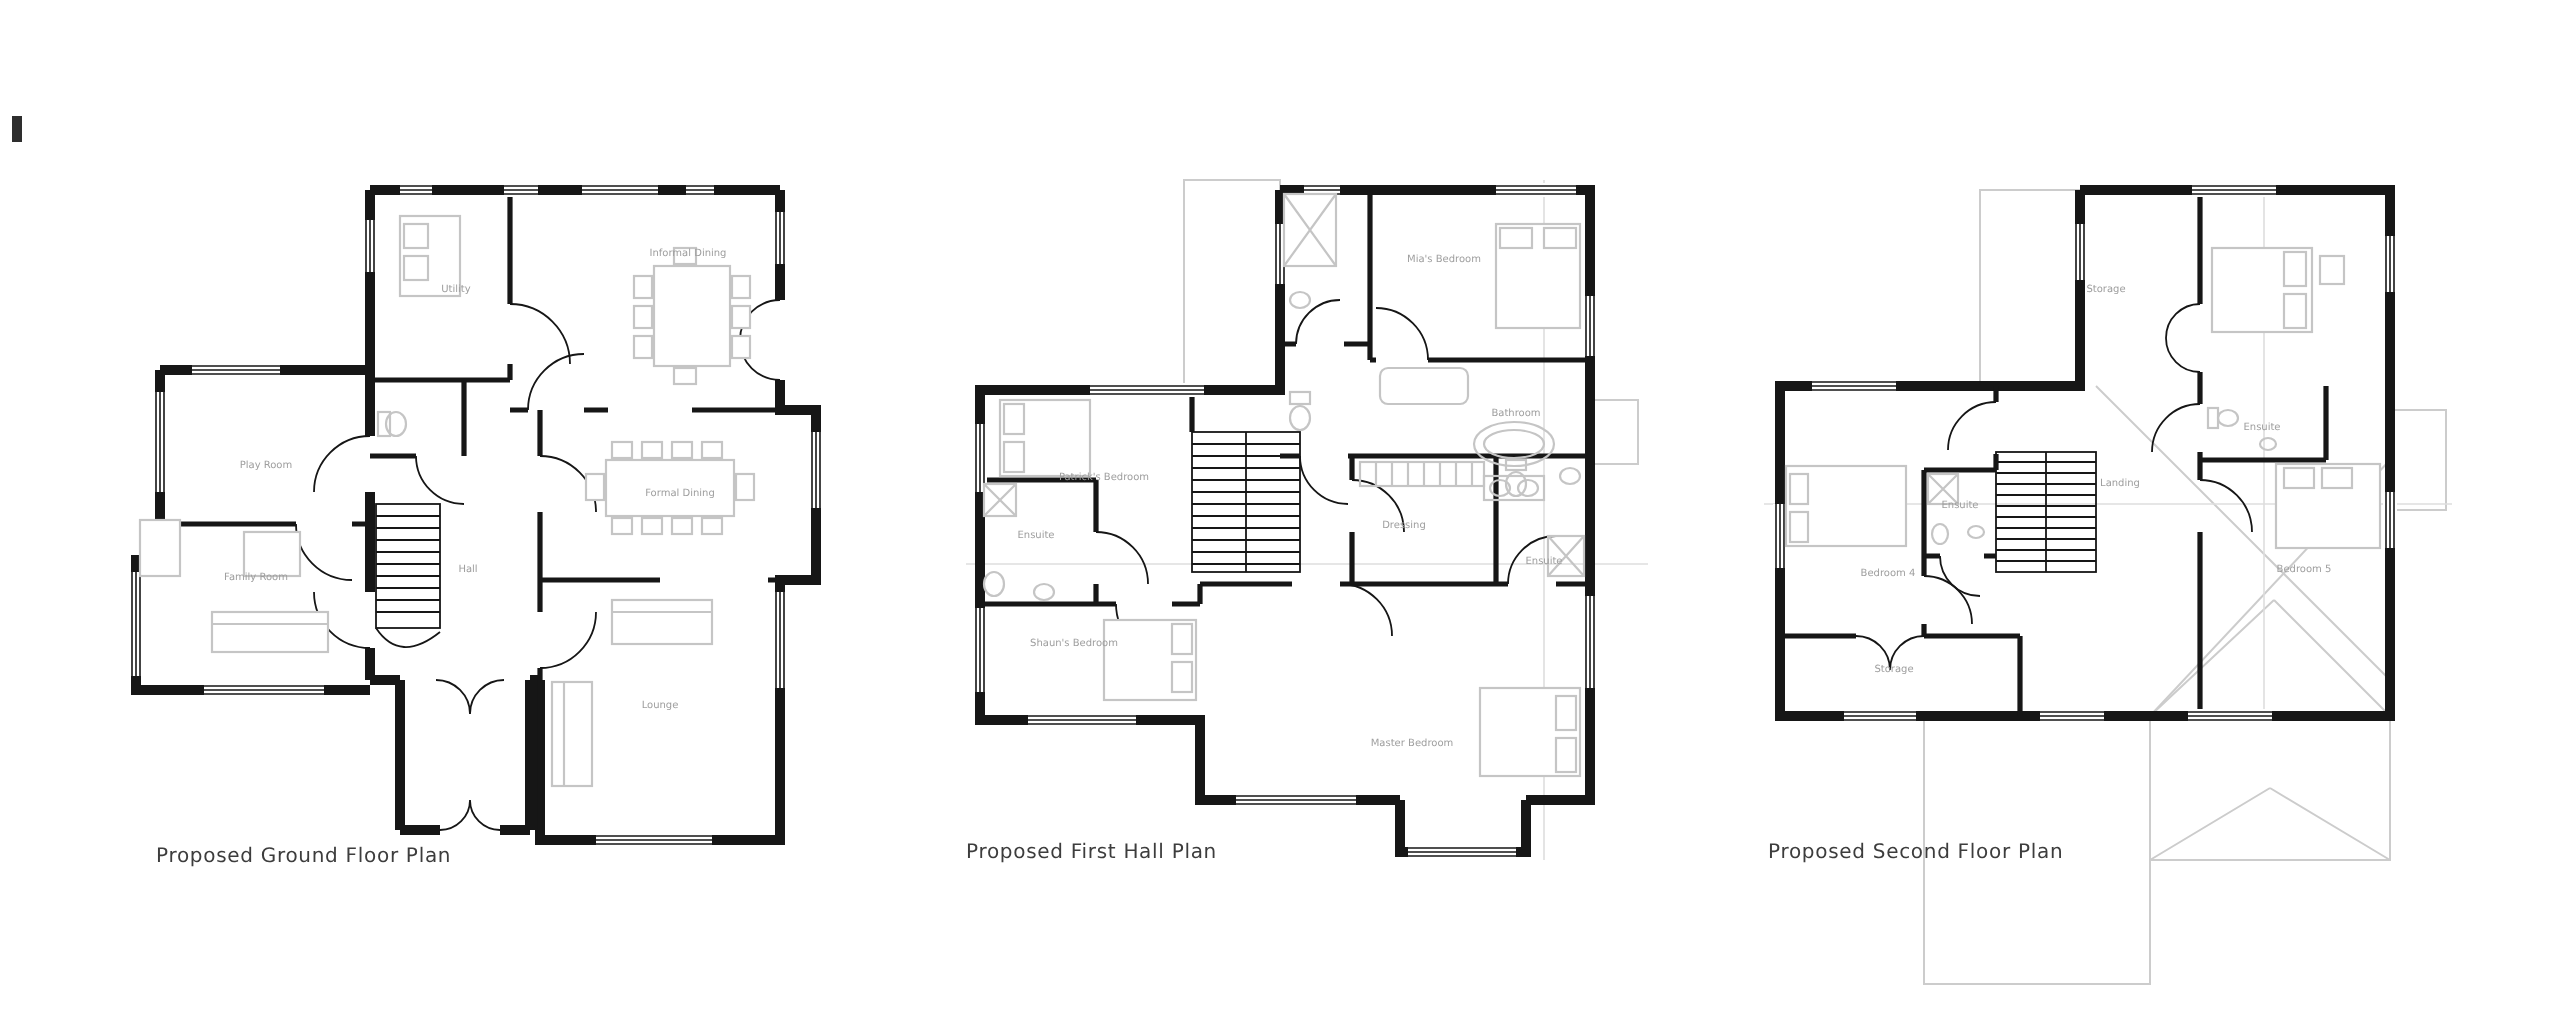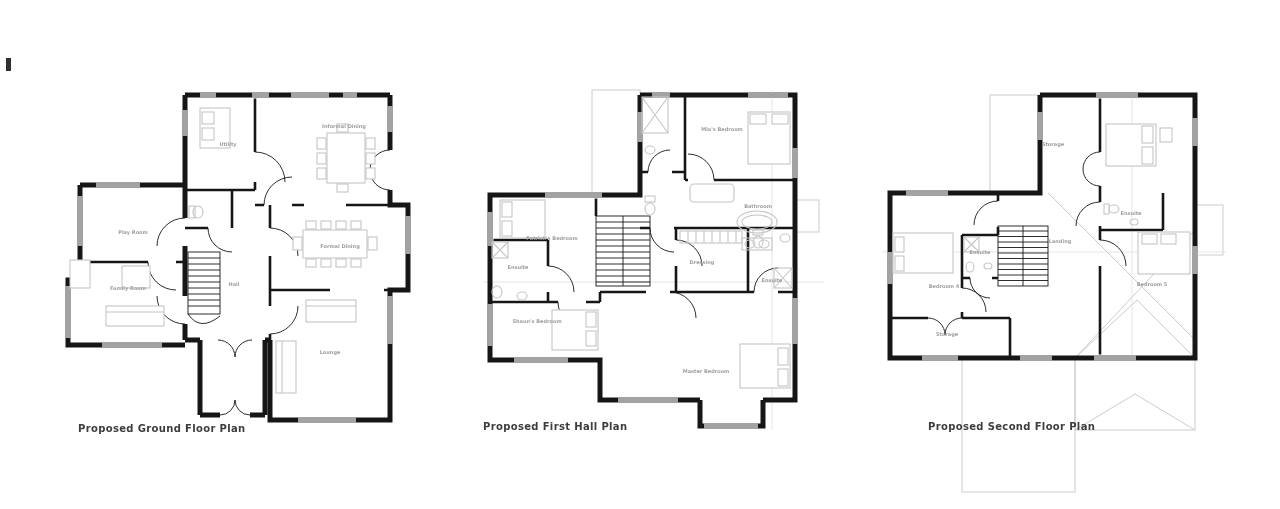--- a/index.html
+++ b/index.html
@@ -1,17 +1,17 @@
 <!DOCTYPE html>
 <html style="--background: #ffffff; --wall: #161616; --furniture: #c5c5c5; --roof: #cccccc; --grid: #dedede; --label: #9e9e9e; --caption: #3d3d3d;"><head>
 <meta charset="utf-8">
 <style>
   html,body{margin:0;padding:0;background:#fff;}
   .stage{position:relative;width:1280px;height:509px;background:var(--background,#ffffff);
-         overflow:hidden;font-family:"DejaVu Sans",sans-serif;font-weight:bold;}
+         overflow:hidden;font-family:"DejaVu Sans",sans-serif;}
   .plan-svg{position:absolute;}
   .caption{position:absolute;font-size:10px;color:var(--caption,#3d3d3d);
            letter-spacing:.35px;white-space:nowrap;}
   
   .w   {stroke:var(--wall,#161616);stroke-width:5;fill:none;stroke-linecap:butt;}
   .iw  {stroke:var(--wall,#161616);stroke-width:2.6;fill:none;}
   .tn  {stroke:var(--wall,#161616);stroke-width:.9;fill:none;}
   .wm  {fill:#ffffff;stroke:none;}
   .wl  {stroke:var(--wall,#161616);stroke-width:.8;fill:none;}
   .f   {stroke:var(--furniture,#c5c5c5);stroke-width:1.1;fill:#ffffff;}
@@ -331,15 +331,15 @@
       <text class="lbl" x="1060" y="243">Landing</text>
       <text class="lbl" x="980" y="254">Ensuite</text>
       <text class="lbl" x="944" y="288">Bedroom 4</text>
       <text class="lbl" x="1152" y="286">Bedroom 5</text>
       <text class="lbl" x="947" y="336">Storage</text>
     </g>
   </svg>
 
   <div class="caption" style="left:78px;top:423px;">Proposed Ground Floor Plan</div>
   <div class="caption" style="left:483px;top:421px;">Proposed First Hall Plan</div>
-  <div class="caption" style="left:884px;top:421px;margin-left:44px;">Proposed Second Floor Plan</div>
+  <div class="caption" style="left:884px;top:421px;">Proposed Second Floor Plan</div>
 
 </div>
 
 </body></html>

